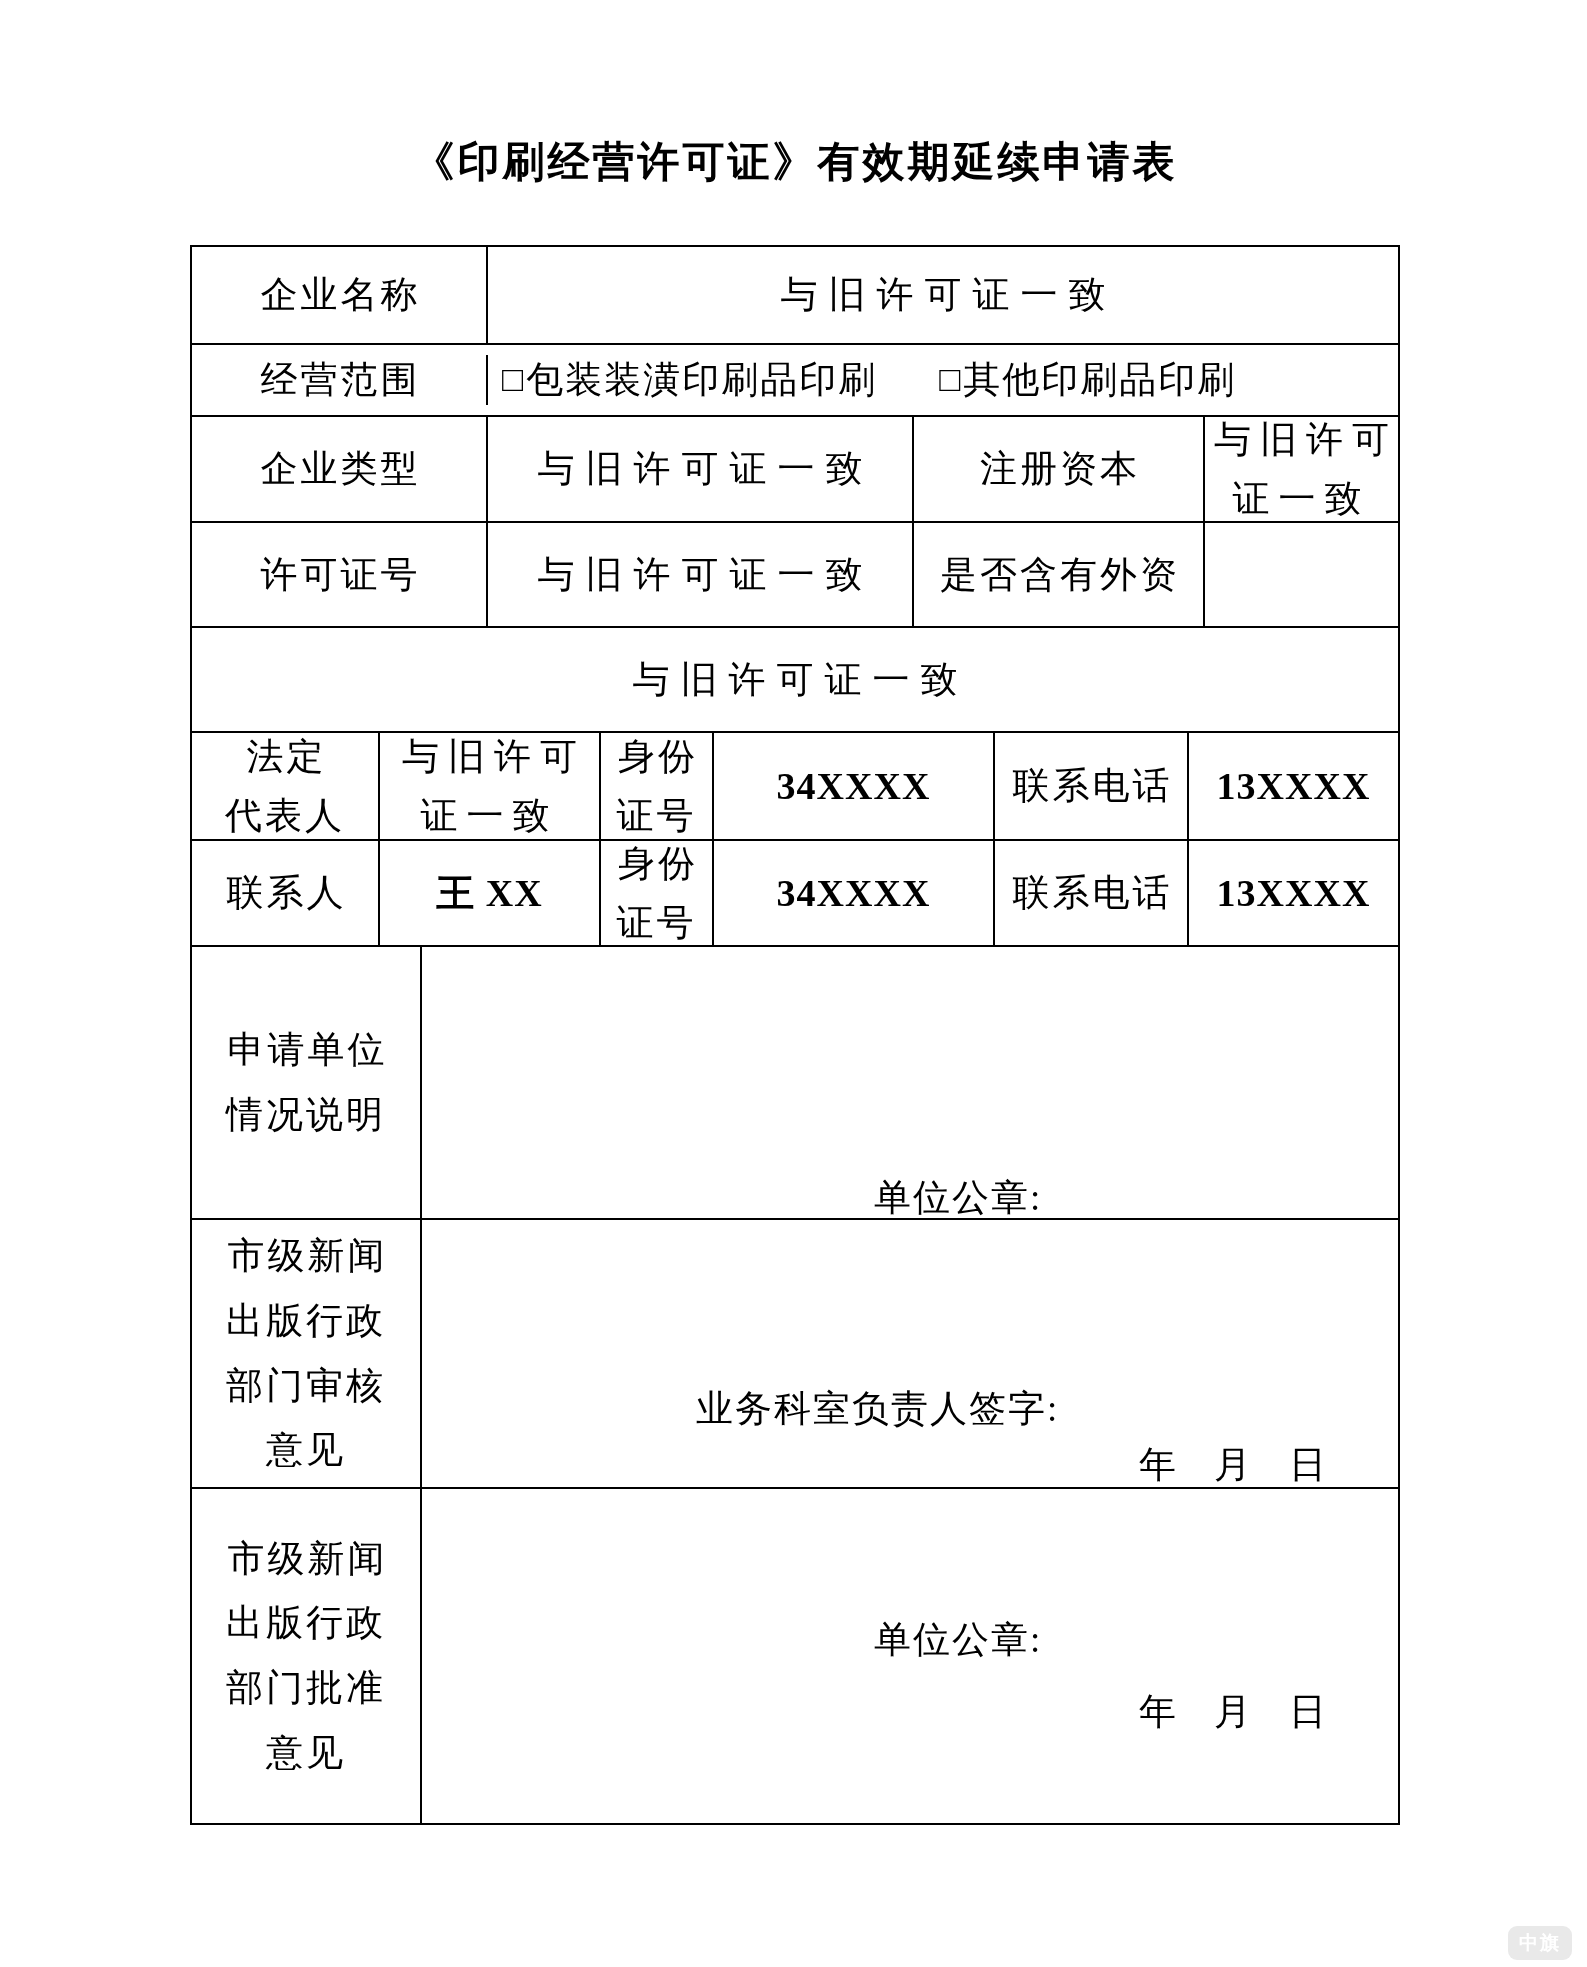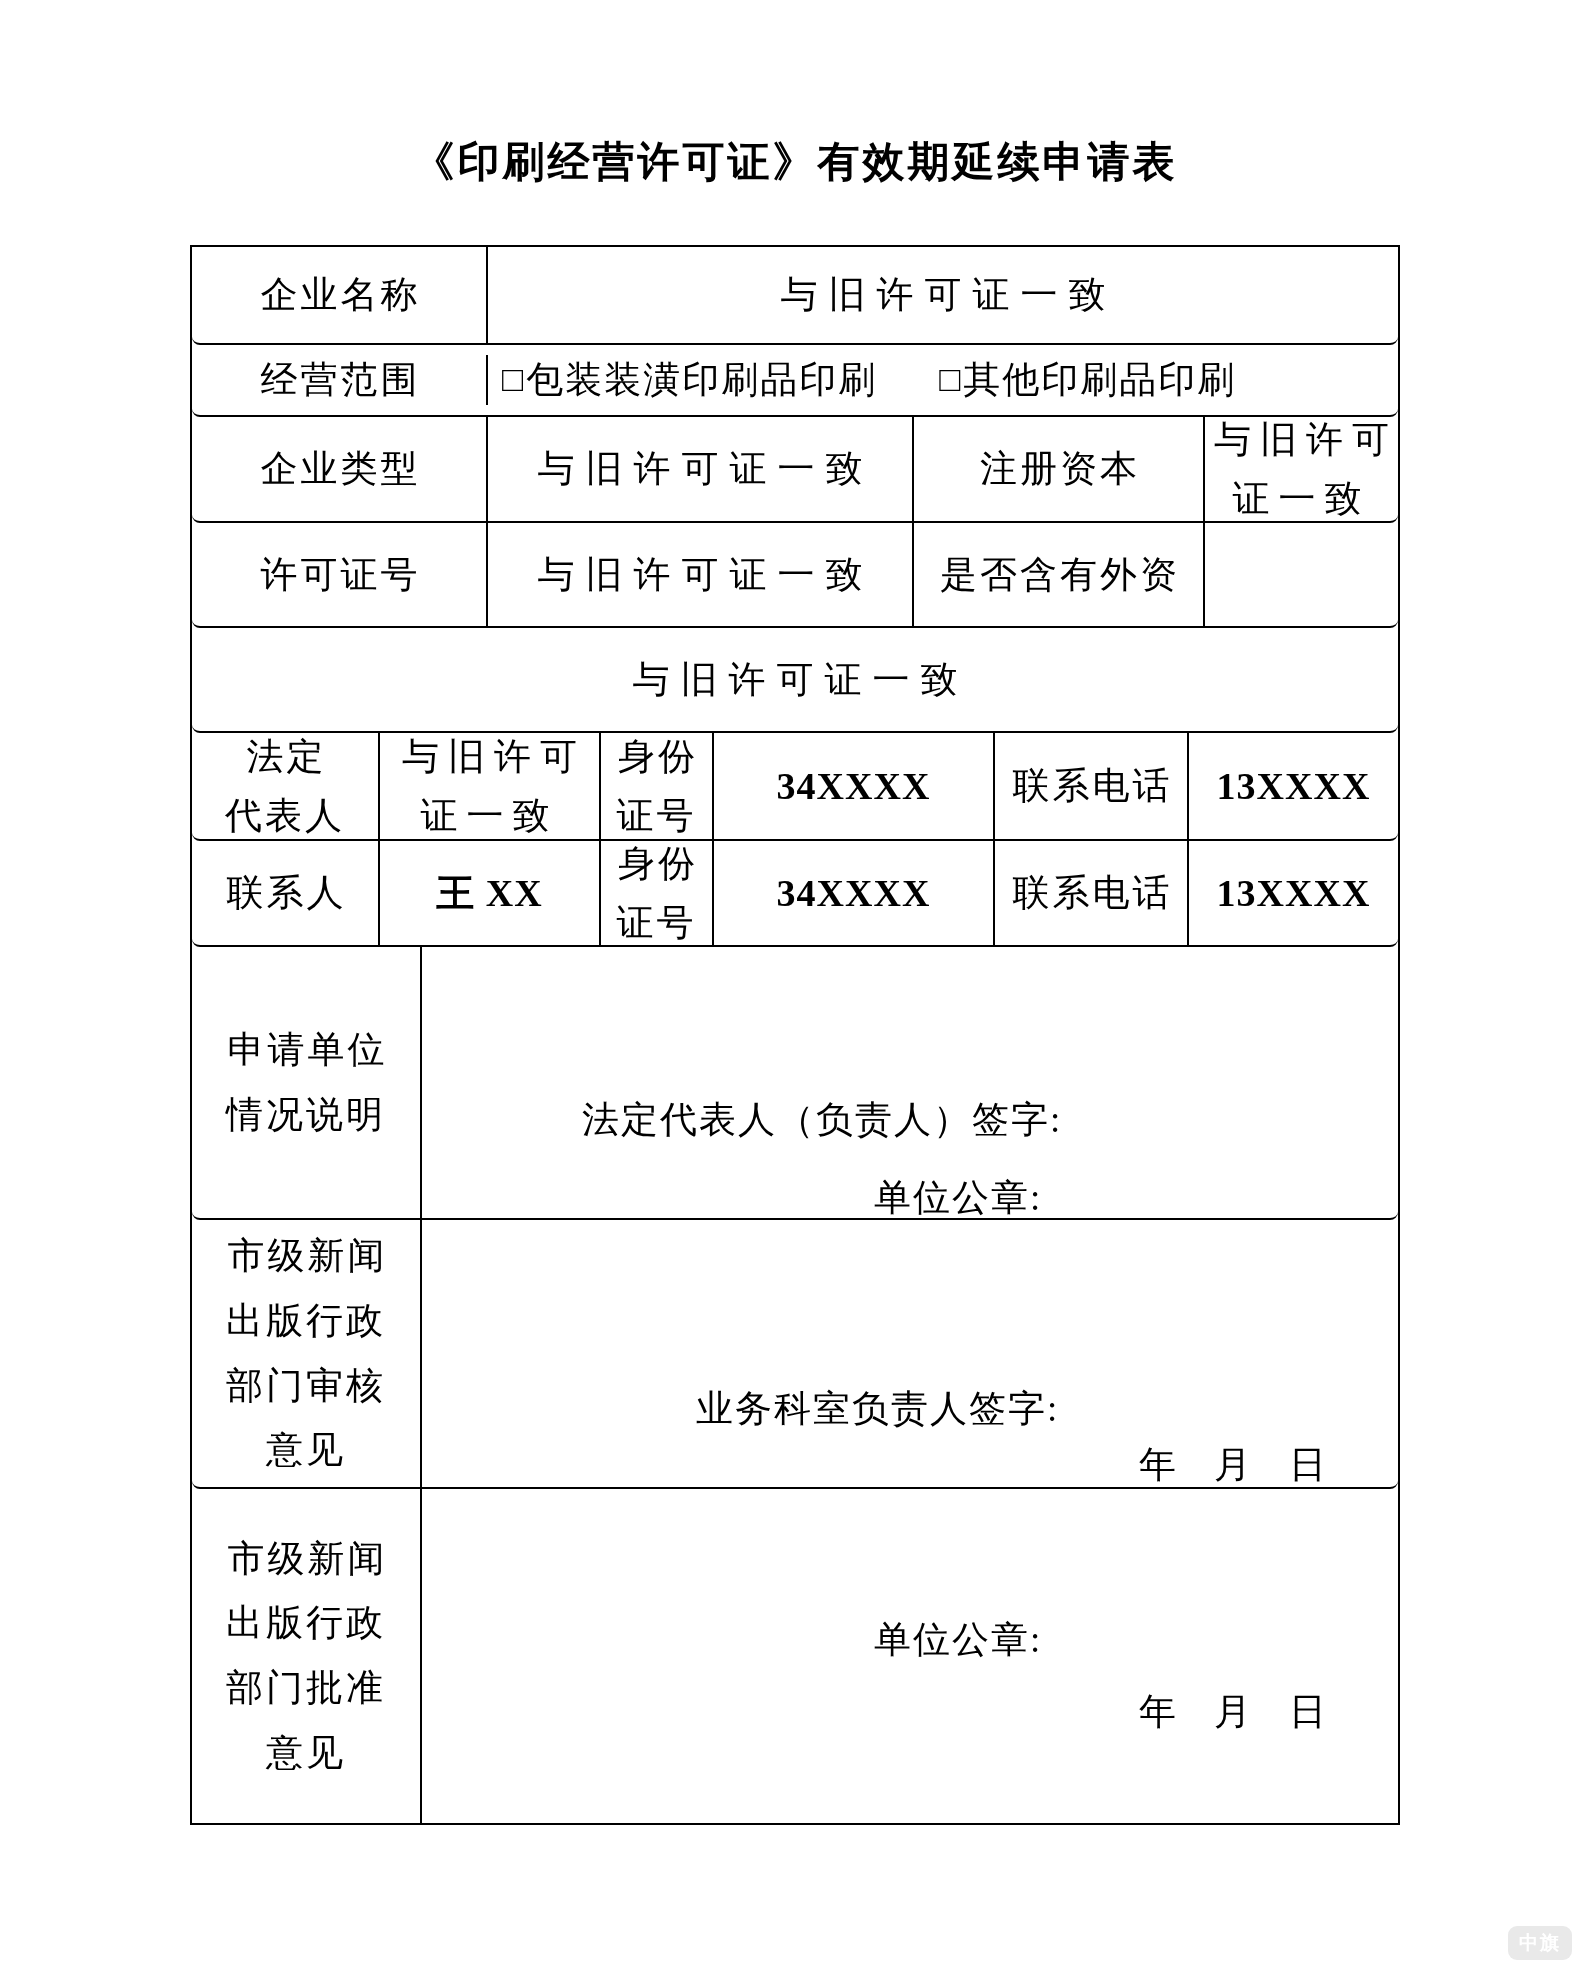--- a/index.html
+++ b/index.html
@@ -17,21 +17,21 @@
     font-size:42px; font-weight:bold; letter-spacing:3px;
     white-space:nowrap;
   }
   .form-table {
     position:absolute; left:190px; top:245px;
     width:1210px; height:1580px;
     border:2px solid #000;
     box-sizing:border-box;
     display:flex; flex-direction:column;
   }
-  .row { display:flex; flex:0 0 auto; border-bottom:2px solid #000; box-sizing:border-box;border-radius:8px; }
+  .row { display:flex; flex:0 0 auto; border-bottom:2px solid #000; box-sizing:border-box; }
   .row.last { border-bottom:none; flex:1 1 auto; }
   .cell {
     box-sizing:border-box;
     border-right:2px solid #000;
     display:flex; align-items:center; justify-content:center;
     text-align:center;
     font-size:37px;
     overflow:hidden;
   }
   .cell.end { border-right:none; }
@@ -133,21 +133,20 @@
 证号</div>
       <div class="cell num" style="flex:0 0 281px;">34XXXX</div>
       <div class="cell label" style="flex:0 0 194px;">联系电话</div>
       <div class="cell end num" style="flex:1;">13XXXX</div>
     </div>
 
     <div class="row" style="height:273px;">
       <div class="cell label pre" style="flex:0 0 230px; line-height:1.75;">申请单位
 情况说明</div>
       <div class="cell end free" style="flex:1;">
-        <span class="line r8-sign">法定代表人（负责人）签字:</span>
         <span class="line r8-seal">单位公章:</span>
         <span class="date-line r8-date">
           <span>年</span>
           <span>月</span>
           <span>日</span>
         </span>
       </div>
     </div>
 
     <div class="row" style="height:269px;">

